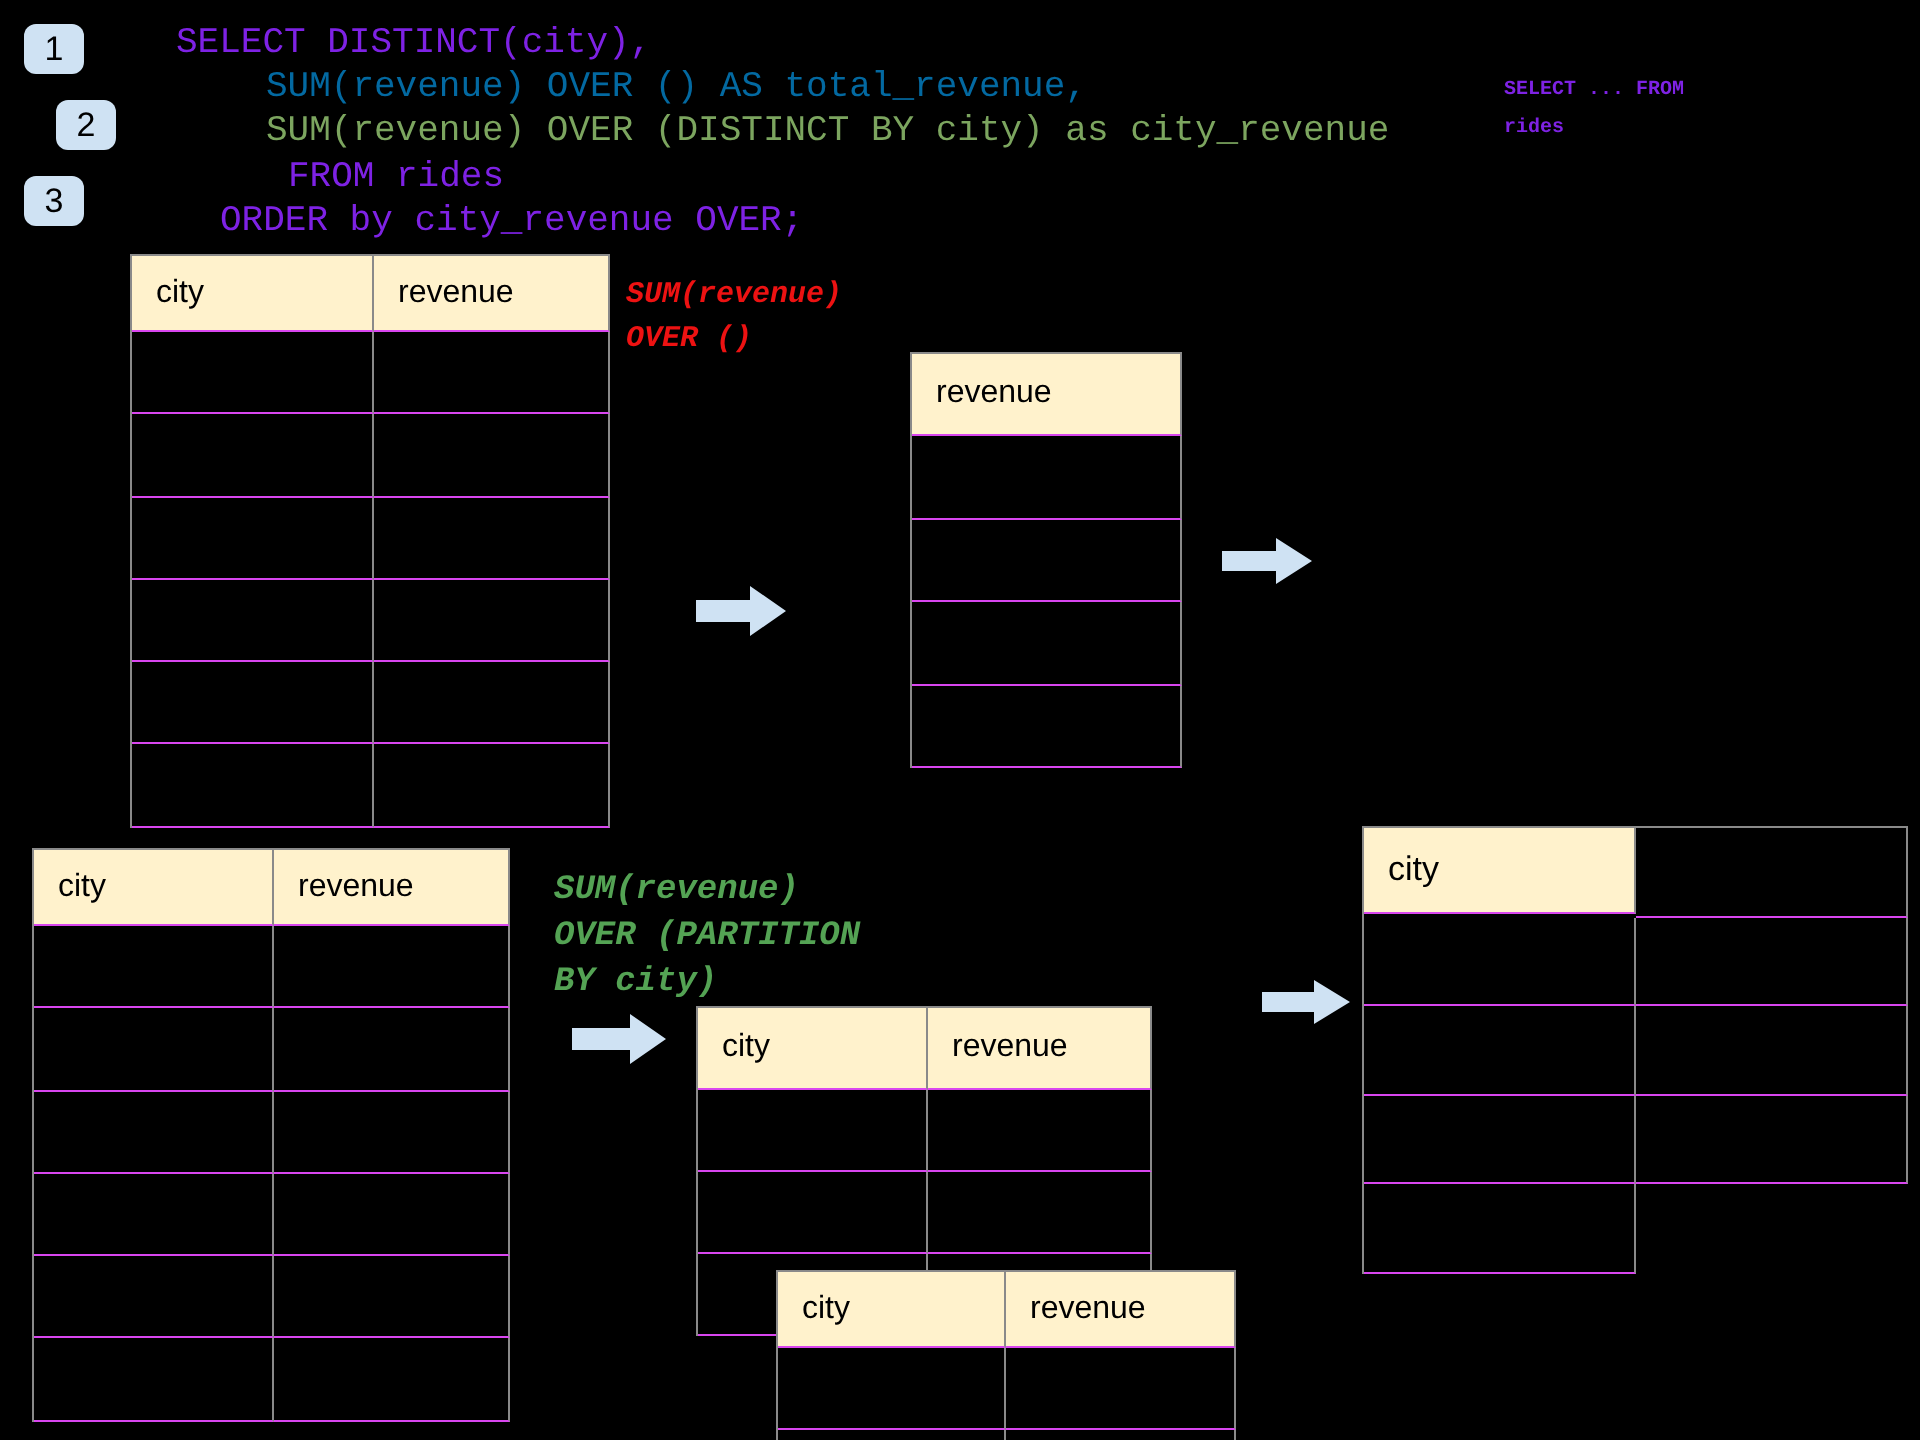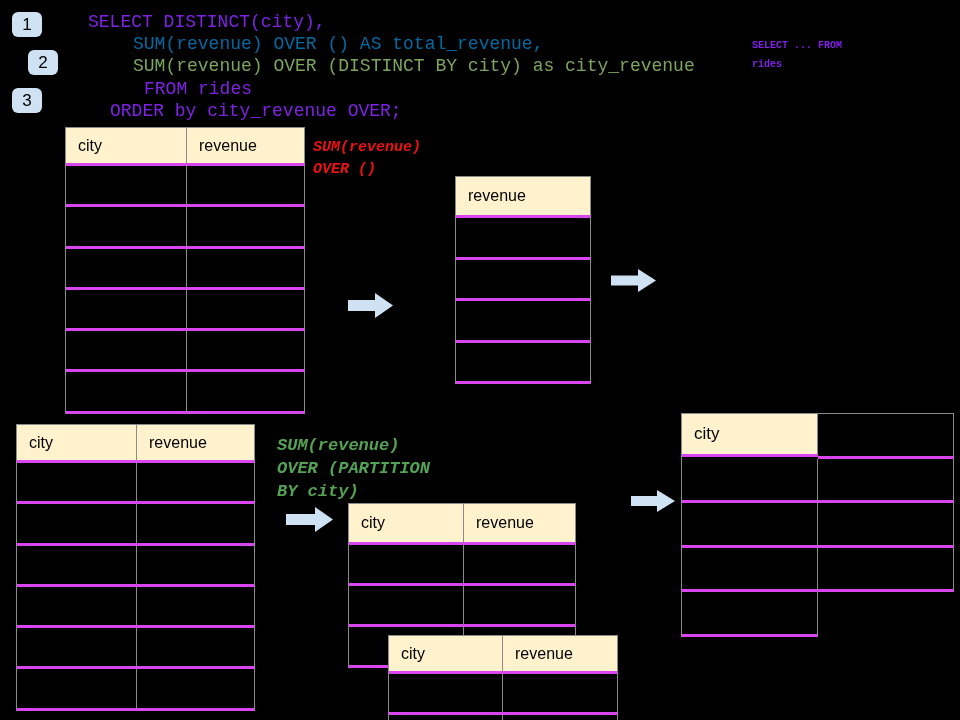--- a/index.html
+++ b/index.html
@@ -50,21 +50,21 @@
   #label-total { left:313px; top:137px; font-size:15px; line-height:22px; color:#ed1212; }
   #label-partition { left:277px; top:434px; font-size:17px; line-height:23px; color:#54a354; }
 
   
   .dtable {
     position:absolute; display:grid; background:#000;
     border-top:1px solid #8a8a8a; border-left:1px solid #8a8a8a;
   }
   .dtable .cell {
     box-sizing:border-box;
-    border-right:1px solid #8a8a8a; border-bottom:3px solid #d946ef;text-align:center;
+    border-right:1px solid #8a8a8a; border-bottom:1px solid #d946ef;text-align:center;
   }
   .dtable .hcell {
     background:#fff2cc; color:#000; font-size:16px;
     display:flex; align-items:center; padding-left:12px;
   }
   #table-source-top        { left:65px;  top:127px; grid-template-columns:121px 118px; }
   #table-source-top .hcell { height:38px; }
   #table-source-top .bcell { height:41.3px; }
 
   #table-total-result        { left:455px; top:176px; grid-template-columns:135px; }

